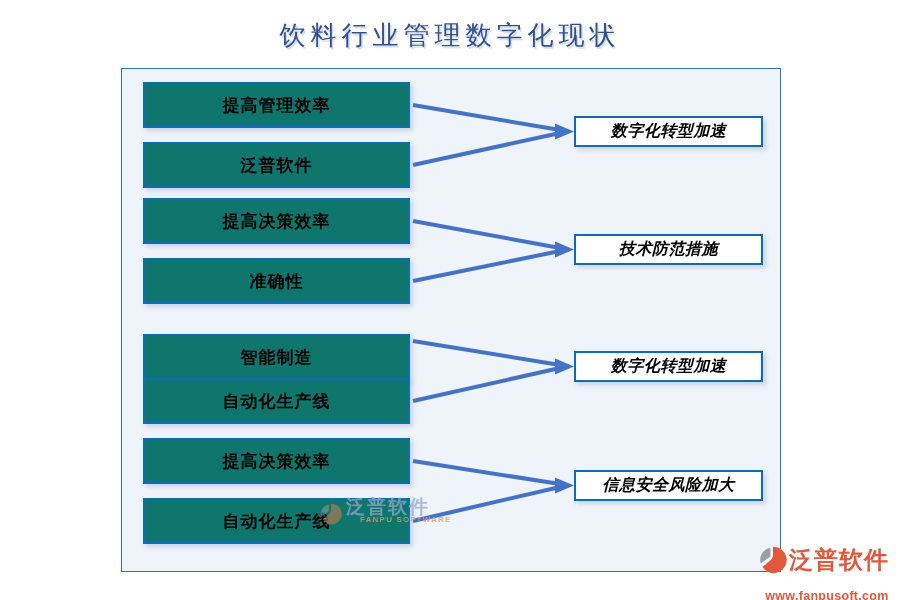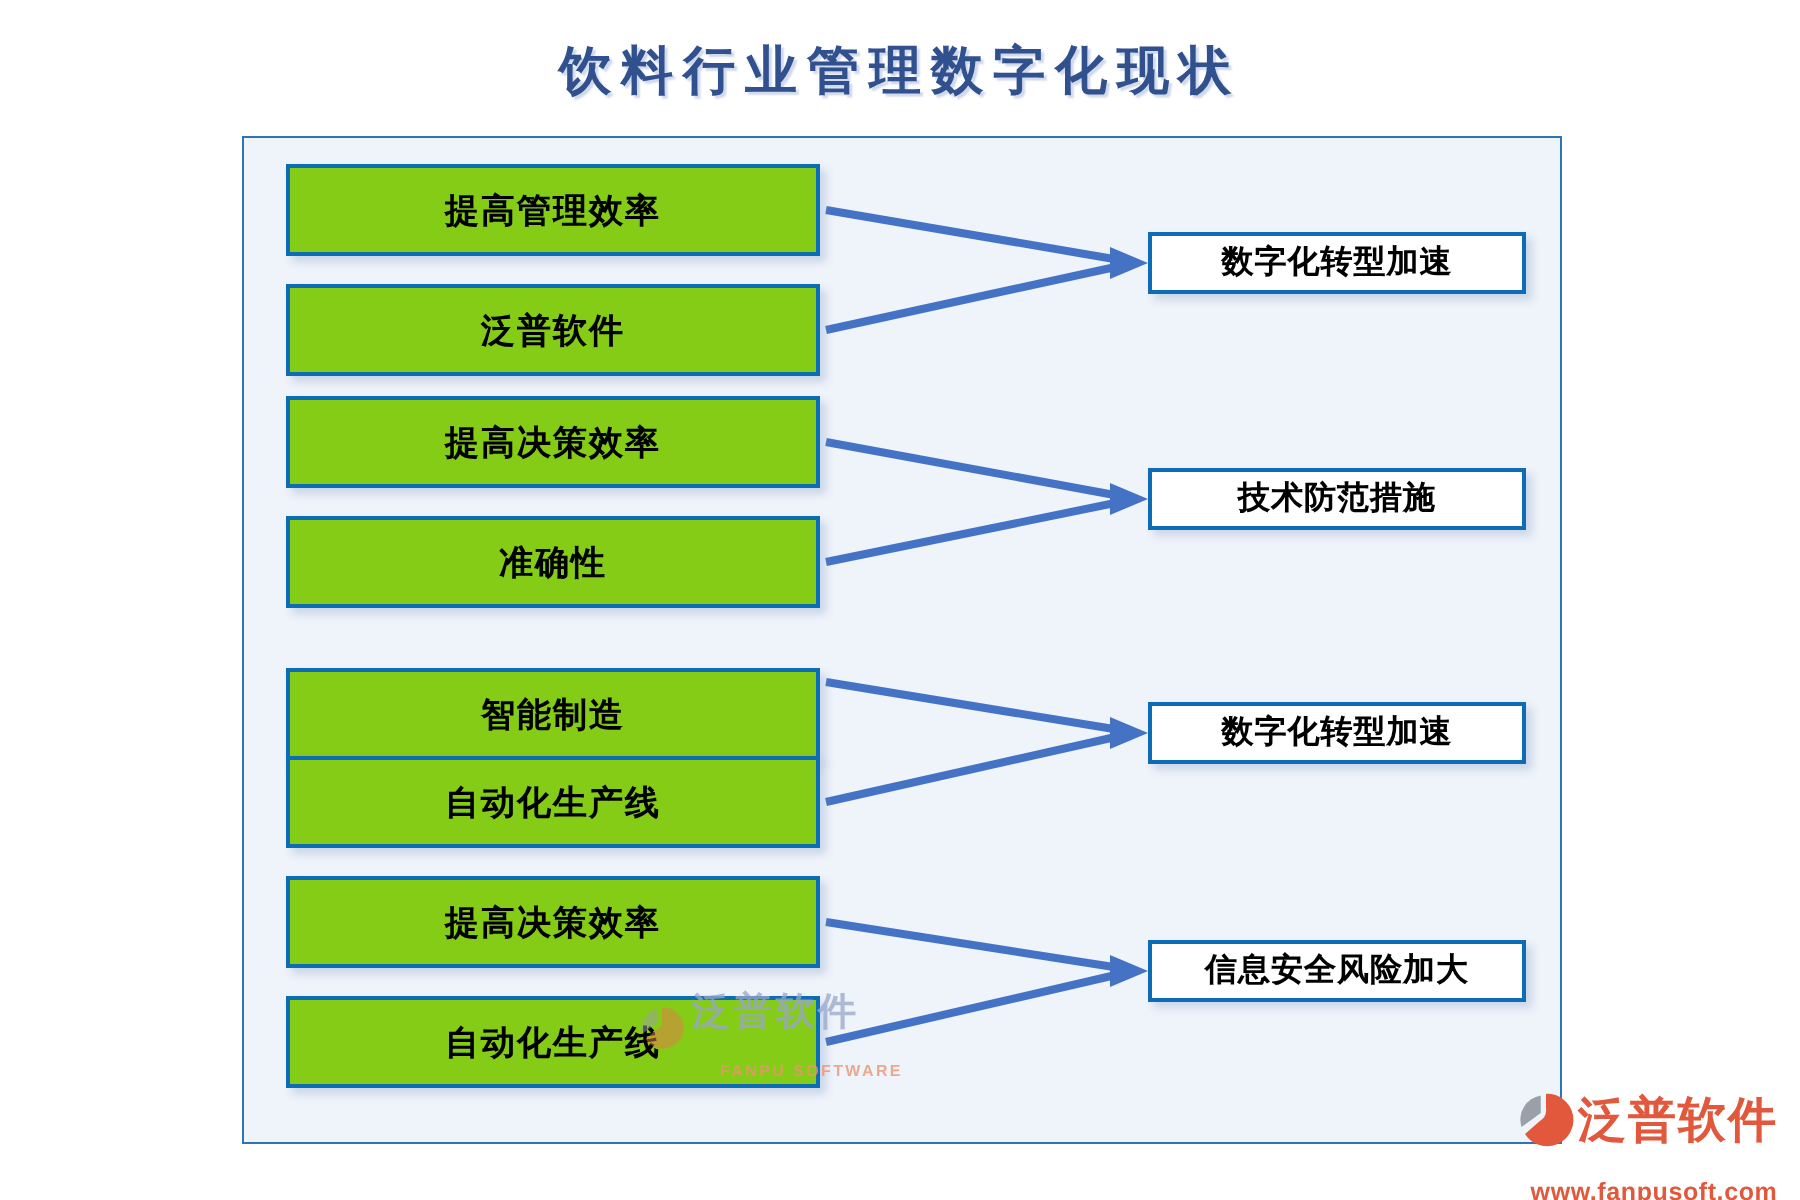--- a/index.html
+++ b/index.html
@@ -3,57 +3,58 @@
 <meta charset="utf-8">
 <style>
   * { margin:0; padding:0; box-sizing:border-box; }
   html,body { width:900px; height:600px; background:#ffffff; overflow:hidden; }
   body { position:relative; font-family:"Liberation Sans","DejaVu Sans",sans-serif; }
 
   .title {
     position:absolute; top:18px; left:0; width:900px;
     text-align:center;
     font-family:"Liberation Serif","DejaVu Serif",serif;
-    font-weight:bold; font-size:26px; letter-spacing:5px;
+    font-weight:normal; font-size:26px; letter-spacing:5px;
     color:#31508E;
     text-shadow:1.5px 1.5px 1px rgba(150,170,210,.45);
   }
 
   .frame {
     position:absolute; left:121px; top:68px; width:660px; height:504px;
     border:1px solid #2E75B6; background:#EFF3FA;
   }
 
   .arrows { position:absolute; left:0; top:0; width:900px; height:600px; pointer-events:none; }
 
   .lbox {
     position:absolute; left:143px; width:267px; height:46px;
-    background:#84cc16; border:2px solid #0C6CB5;
+    background:#0f766e; border:2px solid #0C6CB5;
     display:flex; align-items:center; justify-content:center;
     font-weight:bold; font-size:17px; color:#000;
     letter-spacing:1px;
     box-shadow:3px 3px 4px rgba(120,150,190,.30);
   }
   .rbox {
     position:absolute; left:574px; width:189px; height:31px;
     background:#ffffff; border:2px solid #0C6CB5;
     display:flex; align-items:center; justify-content:center;
     font-weight:bold; font-size:16px; color:#000;
     letter-spacing:0.5px;
     box-shadow:3px 3px 4px rgba(120,150,190,.30);
+    font-style:italic;
   }
 
   .watermark {
     position:absolute; left:320px; top:497px; z-index:6;
     display:flex; align-items:flex-start; gap:4px;
   }
   .watermark .wm-icon { width:22px; height:22px; margin-top:6px; opacity:.5; }
   .wm-text { display:flex; flex-direction:column; line-height:1; }
   .wm-brand { font-size:19px; font-weight:bold; letter-spacing:2px; color:rgba(152,166,201,.75); }
-  .wm-latin { font-size:8px; font-weight:bold; letter-spacing:1.2px; color:rgba(235,148,116,.8); margin-top:16px; padding-left:14px; }
+  .wm-latin { font-size:8px; font-weight:bold; letter-spacing:1.2px; color:rgba(235,148,116,.8); margin-top:0; padding-left:14px; }
 
   .logo {
     position:absolute; left:759px; top:544px; z-index:7; width:136px;
     background:transparent;
   }
   .logo-row { display:flex; align-items:center; gap:2px; }
   .logo-row svg { width:28px; height:28px; }
   .logo-brand { font-size:24px; font-weight:bold; letter-spacing:1px; color:#E2583C; }
   .logo-url { font-size:12.5px; font-weight:bold; color:#E2583C; letter-spacing:0.3px; text-align:center; margin-top:13px; }
 </style>

